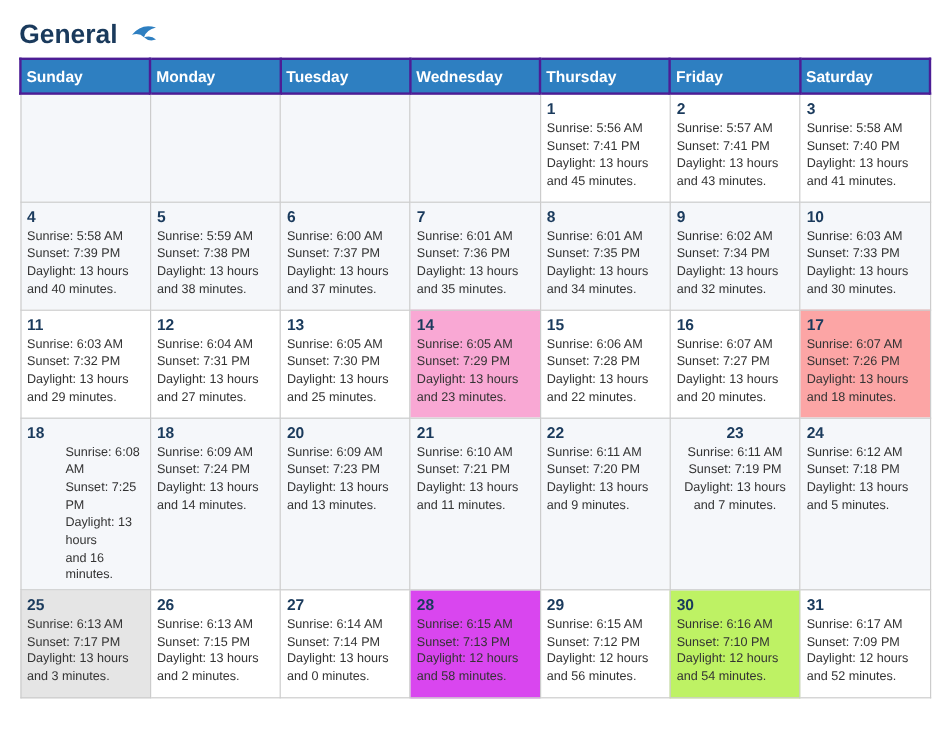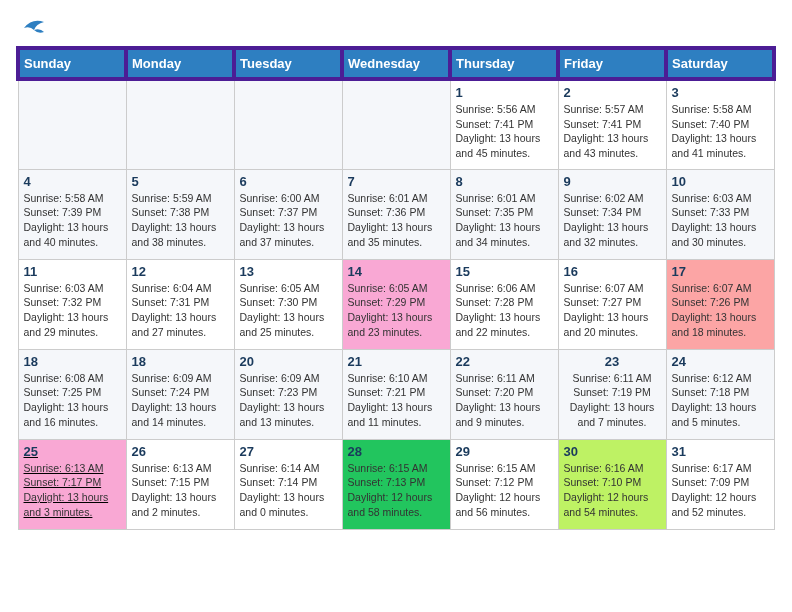--- a/index.html
+++ b/index.html
@@ -42,21 +42,21 @@
       width: 100%;
       border-collapse: collapse;
       border: 1px solid #ccc;
     }
     .calendar th {
       background: #2e7fc1;
       color: #fff;
       font-size: 13px;
       padding: 6px 4px;
       text-align: left;
-      border: 4px solid #4c1d95;
+      border: 2px solid #4c1d95;
       font-weight: bold;
     }
     .calendar td {
       vertical-align: top;
       border: 1px solid #ccc;
       padding: 4px 5px;
       width: 108px;
       height: 90px;
       background: #fff;
     }
@@ -78,20 +78,21 @@
     .empty {
       background: #f5f7fa !important;
     }
   </style>
 </head>
 <body>
 
 <div class="header">
   <div class="logo">
     <div class="logo-row">
+      <span style="font-size:22px;font-weight:bold;color:#1a3a5c;">General</span>
       <svg width="32" height="24" viewBox="0 0 32 24">
         <path d="M8 12 Q16 2 28 6 Q20 8 18 14 Q14 10 8 12Z" fill="#2e7fc1"></path>
         <path d="M18 14 Q22 18 28 16 Q24 12 18 14Z" fill="#2e7fc1"></path>
       </svg>
     </div>
     <span style="font-size:22px;font-weight:bold;color:#2e7fc1;margin-top:-4px;"></span>
   </div>
   <div class="title-block">
     <div class="month-title"></div>
     <div class="location"></div>
@@ -236,21 +237,21 @@
           <span class="day-num">17</span>
           <div class="day-info" style="white-space: pre-line;">Sunrise: 6:07 AM
 Sunset: 7:26 PM
 Daylight: 13 hours
 and 18 minutes.</div>
         </td>
       </tr>
       <tr>
         <td style="background: rgb(245, 247, 250);">
           <span class="day-num">18</span>
-          <div class="day-info" style="white-space: pre-line;">Sunrise: 6:08 AM
+          <div class="day-info" style="white-space: pre-line; margin-left: 32px;">Sunrise: 6:08 AM
 Sunset: 7:25 PM
 Daylight: 13 hours
 and 16 minutes.</div>
         </td>
         <td style="background: rgb(245, 247, 250);">
           <span class="day-num">18</span>
           <div class="day-info" style="white-space: pre-line;">Sunrise: 6:09 AM
 Sunset: 7:24 PM
 Daylight: 13 hours
 and 14 minutes.</div>
@@ -285,42 +286,42 @@
         </td>
         <td style="background: rgb(245, 247, 250);">
           <span class="day-num">24</span>
           <div class="day-info" style="white-space: pre-line;">Sunrise: 6:12 AM
 Sunset: 7:18 PM
 Daylight: 13 hours
 and 5 minutes.</div>
         </td>
       </tr>
       <tr>
-        <td style="background: #f9a8d4; text-decoration: underline;">
+        <td style="background: #e5e5e5;">
           <span class="day-num">25</span>
           <div class="day-info" style="white-space: pre-line;">Sunrise: 6:13 AM
 Sunset: 7:17 PM
 Daylight: 13 hours
 and 3 minutes.</div>
         </td>
         <td style="background: rgb(255, 255, 255);">
           <span class="day-num">26</span>
           <div class="day-info" style="white-space: pre-line;">Sunrise: 6:13 AM
 Sunset: 7:15 PM
 Daylight: 13 hours
 and 2 minutes.</div>
         </td>
         <td style="background: rgb(255, 255, 255);">
           <span class="day-num">27</span>
           <div class="day-info" style="white-space: pre-line;">Sunrise: 6:14 AM
 Sunset: 7:14 PM
 Daylight: 13 hours
 and 0 minutes.</div>
         </td>
-        <td style="background: #22c55e;">
+        <td style="background: #d946ef;">
           <span class="day-num">28</span>
           <div class="day-info" style="white-space: pre-line;">Sunrise: 6:15 AM
 Sunset: 7:13 PM
 Daylight: 12 hours
 and 58 minutes.</div>
         </td>
         <td style="background: rgb(255, 255, 255);">
           <span class="day-num">29</span>
           <div class="day-info" style="white-space: pre-line;">Sunrise: 6:15 AM
 Sunset: 7:12 PM

